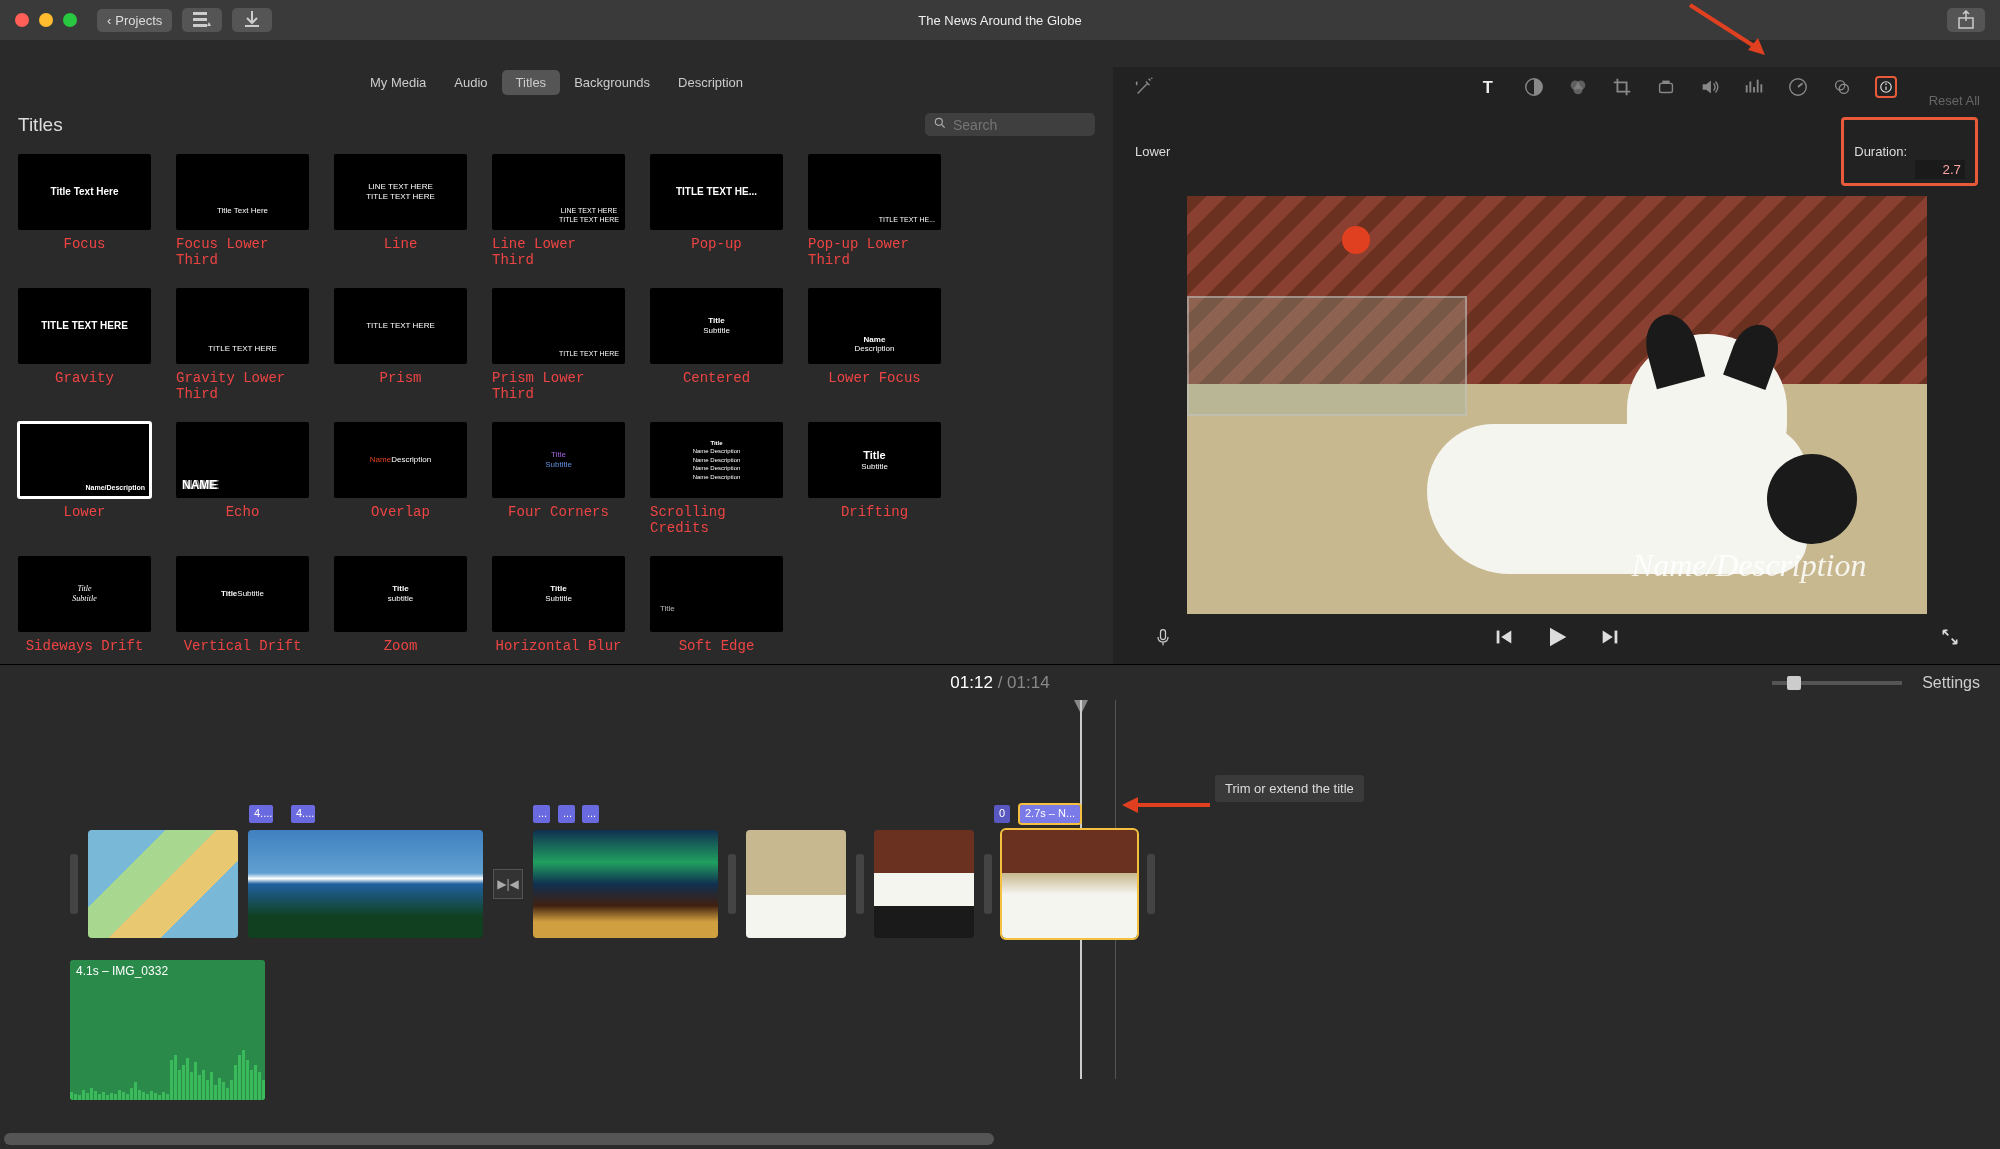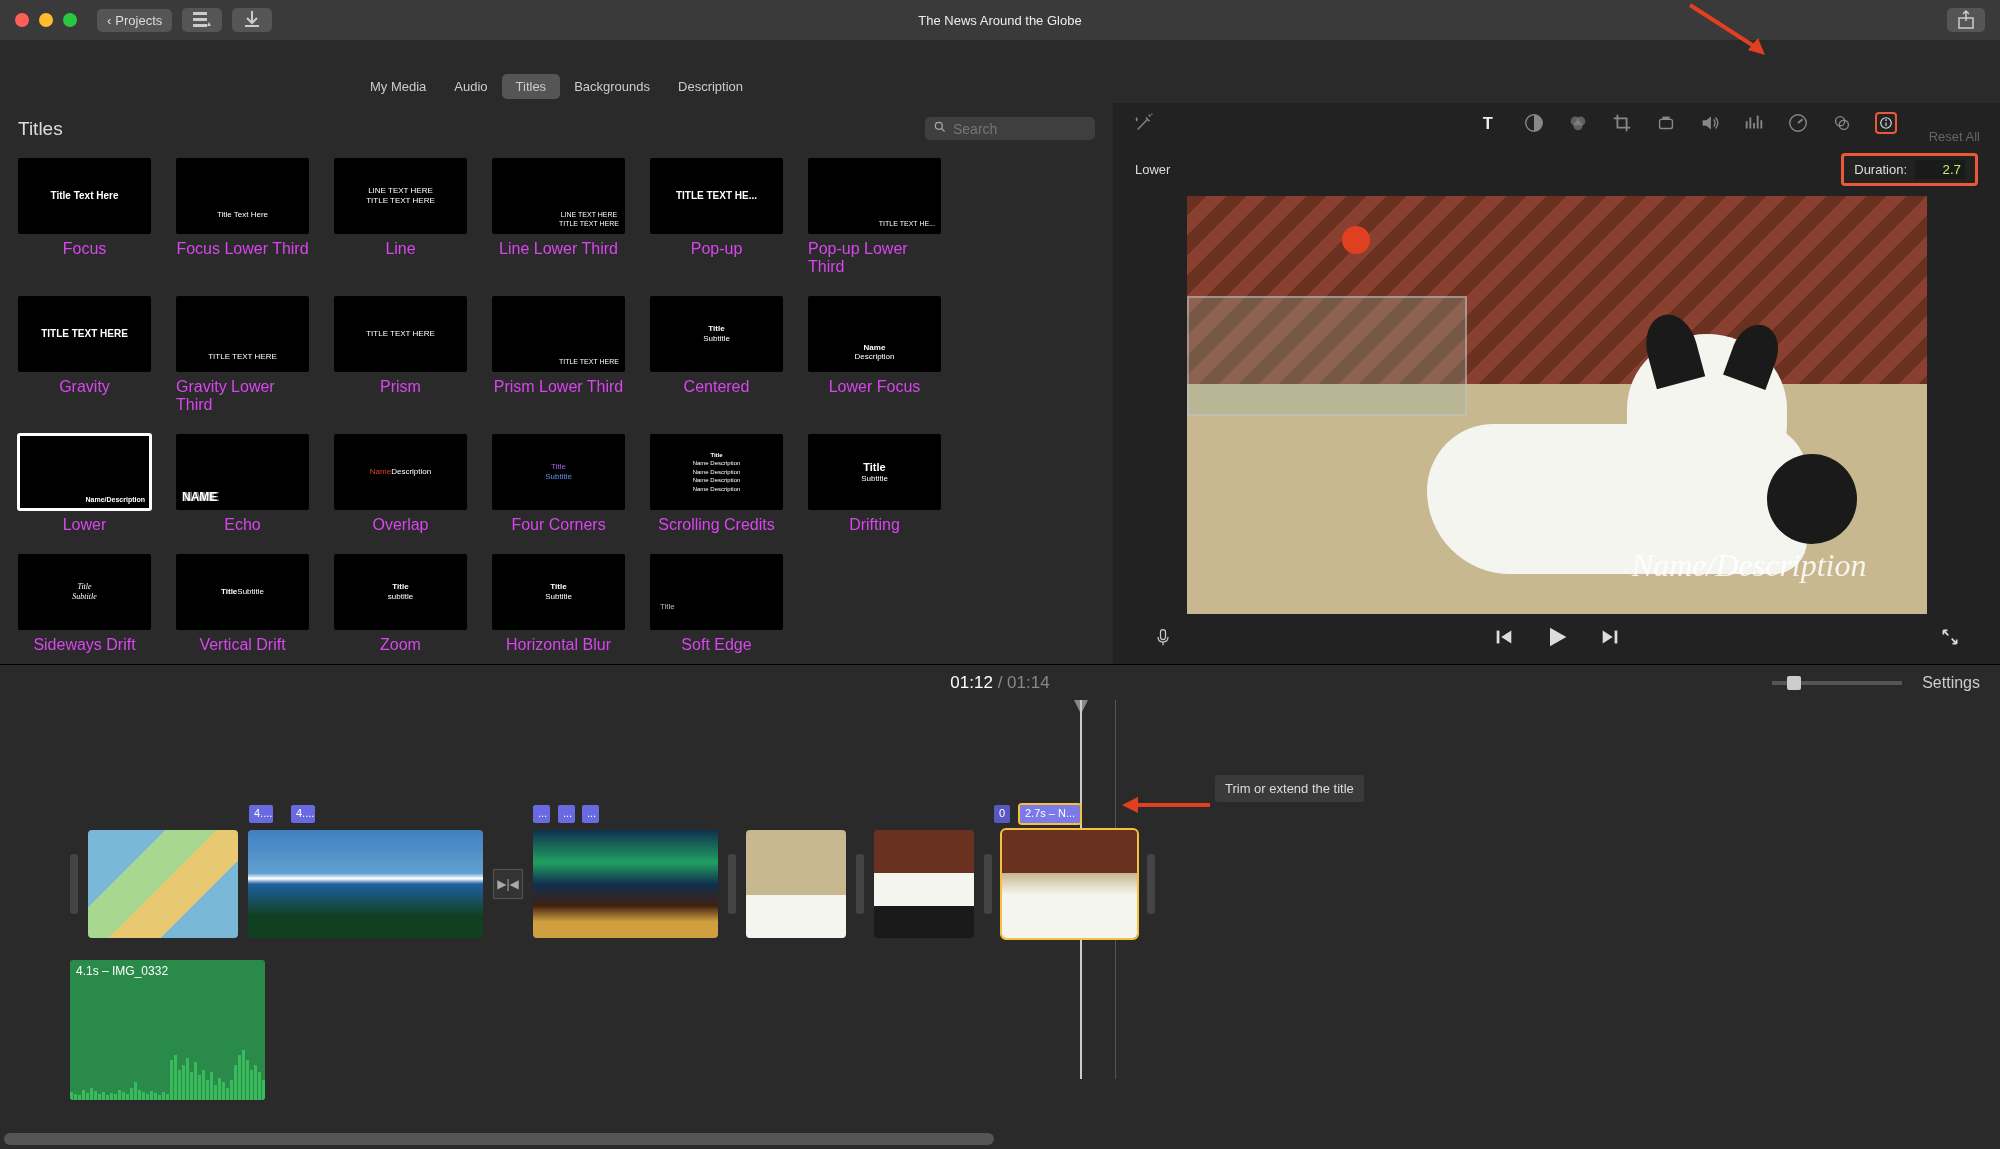--- a/index.html
+++ b/index.html
@@ -28,34 +28,34 @@
 .search-box { margin-left:auto; background:#3f3f3f; border-radius:5px; padding:3px 8px; display:flex; align-items:center; gap:6px; width:170px; }
 .search-box input { background:transparent; border:none; color:#ccc; font-size:14px; outline:none; width:120px; }
 .titles-grid { padding:10px 18px; display:grid; grid-template-columns:repeat(6, 133px); gap:20px 25px; }
 .title-card { display:flex; flex-direction:column; align-items:center; gap:6px; cursor:pointer; }
 .title-thumb { width:133px; height:76px; background:#000; border-radius:2px; display:flex; align-items:center; justify-content:center; flex-direction:column; position:relative; overflow:hidden; }
 .title-thumb.selected { outline:3px solid #fff; outline-offset:-2px; }
 .thumb-text { color:#fff; font-size:8px; text-align:center; line-height:1.2; }
 .thumb-text.big { font-size:10px; font-weight:bold; }
 .thumb-text.right { position:absolute; right:6px; bottom:6px; font-size:7px; }
 .thumb-text.left { position:absolute; left:6px; top:6px; font-size:7px; }
-.title-label { font-size:16px; color:#d946ef; }
+.title-label { font-size:14px; color:#ef4444;font-family:Liberation Mono, monospace; }
 
 
 .right-panel { flex:1; background:#222; display:flex; flex-direction:column; }
 .inspector-bar { height:40px; display:flex; align-items:center; gap:22px; padding:0 20px; justify-content:flex-end; }
 .inspector-bar .spacer { flex:1; }
 .insp-icon { width:22px; height:22px; color:#888; cursor:pointer; display:flex; align-items:center; justify-content:center; }
 .insp-icon.active { color:#fff; }
 .insp-icon.info { border:2px solid #e85a3a; border-radius:4px; padding:2px; }
 .reset-all { color:#666; margin-left:10px; cursor:pointer;margin-top:26px; }
 .info-row { display:flex; align-items:center; padding:10px 22px; }
 .clip-name { color:#ddd; }
 .duration-box { margin-left:auto; display:flex; align-items:center; gap:8px; border:3px solid #e85a3a; border-radius:4px; padding:4px 10px; }
-.duration-input { background:#1a1a1a; border:none; color:#bef264; width:50px; text-align:right; padding:2px 4px; }
+.duration-input { background:#1a1a1a; border:none; color:#fca5a5; width:50px; text-align:right; padding:2px 4px;margin-top:36px; }
 
 .viewer { flex:1; display:flex; align-items:center; justify-content:center; position:relative; padding:0 30px; }
 .video-frame { width:740px; height:418px; background:linear-gradient(to bottom,#7a4a3a 0%,#7a4a3a 35%,#c8b890 35%,#c8b890 100%); position:relative; overflow:hidden; }
 .rug { position:absolute; top:0; left:0; right:0; height:45%; background:linear-gradient(135deg,#6a3020 25%,#8a4030 25%,#8a4030 50%,#6a3020 50%,#6a3020 75%,#8a4030 75%); background-size:40px 40px; }
 .ball { position:absolute; top:30px; left:155px; width:28px; height:28px; background:#e04020; border-radius:50%; }
 .table { position:absolute; top:100px; left:0; width:280px; height:120px; background:rgba(150,180,160,0.3); border:2px solid rgba(200,200,200,0.5); }
 .dog { position:absolute; bottom:40px; right:80px; width:420px; height:240px; }
 .dog-body { position:absolute; bottom:0; left:0; width:380px; height:150px; background:#f5f5f0; border-radius:80px 60px 40px 100px; }
 .dog-head { position:absolute; top:0; right:60px; width:160px; height:150px; background:#f5f5f0; border-radius:50% 50% 40% 40%; }
 .dog-ear1 { position:absolute; top:-20px; left:20px; width:50px; height:70px; background:#1a1a1a; border-radius:50% 50% 0 0; transform:rotate(-15deg); }

